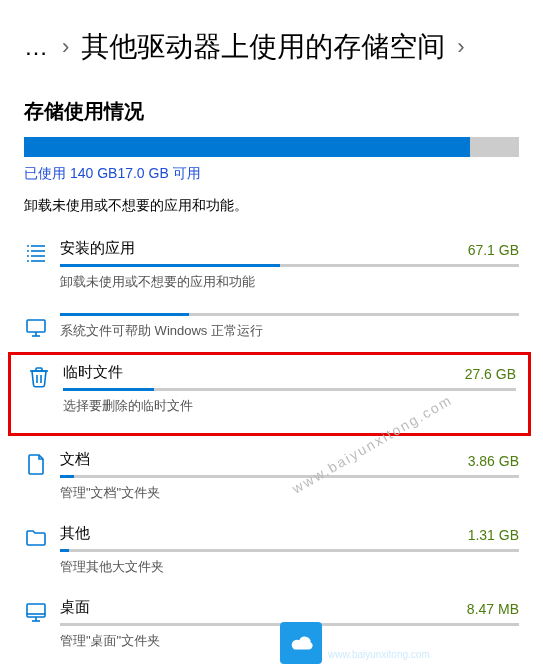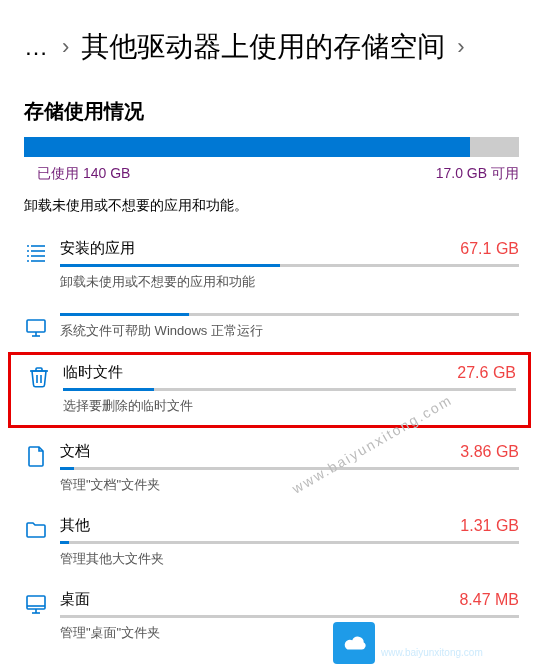--- a/index.html
+++ b/index.html
@@ -42,24 +42,23 @@
       height: 20px;
       background: #cccccc;
       position: relative;
     }
     .usage-bar-fill {
       height: 100%;
       background: #0078d4;
     }
     .usage-labels {
       display: flex;
-      justify-content: space-between;
-      padding: 0 24px 14px 37px;
+      padding: 0 24px 14px 24px;
       font-size: 14px;
-      color: #701a75;
+      color: #1d4ed8;
     }
     .usage-description {
       padding: 0 24px 14px 24px;
       font-size: 14px;
       color: #000;
     }
     .storage-item {
       display: flex;
       padding: 10px 24px 12px 24px;
       cursor: pointer;
@@ -82,22 +81,22 @@
       display: flex;
       justify-content: space-between;
       align-items: flex-end;
       margin-bottom: 6px;
     }
     .storage-item-name {
       font-size: 15px;
       color: #000;
     }
     .storage-item-size {
-      font-size: 16px;
-      color: #ef4444;
+      font-size: 14px;
+      color: #4d7c0f;
     }
     .storage-item-bar {
       height: 3px;
       background: #cccccc;
       margin-bottom: 6px;
       position: relative;
     }
     .storage-item-bar-fill {
       height: 100%;
       background: #0078d4;
@@ -105,21 +104,21 @@
       left: 0;
       top: 0;
     }
     .storage-item-desc {
       font-size: 13px;
       color: #555;
     }
     .highlighted {
       border: 3px solid #e60000;
       margin: 0 12px 4px 8px;
-      padding: 8px 12px 10px 16px;
+      padding: 8px 12px 18px 16px;
     }
     .watermark {
       position: absolute;
       right: 80px;
       bottom: 220px;
       font-size: 14px;
       color: #bbbbbb;
       transform: rotate(-30deg);
       letter-spacing: 2px;
       pointer-events: none;
@@ -135,21 +134,21 @@
     }
     .bottom-logo-icon {
       width: 42px;
       height: 42px;
       background: #1e9be8;
       border-radius: 4px;
       display: flex;
       align-items: center;
       justify-content: center;
     }
-    .bottom-logo-text-main { font-size: 19px; color:#fff; line-height:1;}
+    .bottom-logo-text-main { font-size: 24px; color:#fff; line-height:1;margin-left:13px;}
     .bottom-logo-sub { font-size: 10px; color:#cdeafc; line-height:1;}
   </style>
 </head>
 <body>
 
 <div class="breadcrumb">
   <span class="breadcrumb-ellipsis">…</span>
   <span class="breadcrumb-chevron">›</span>
   <span class="breadcrumb-title">其他驱动器上使用的存储空间</span>
   <span class="breadcrumb-chevron">›</span>

